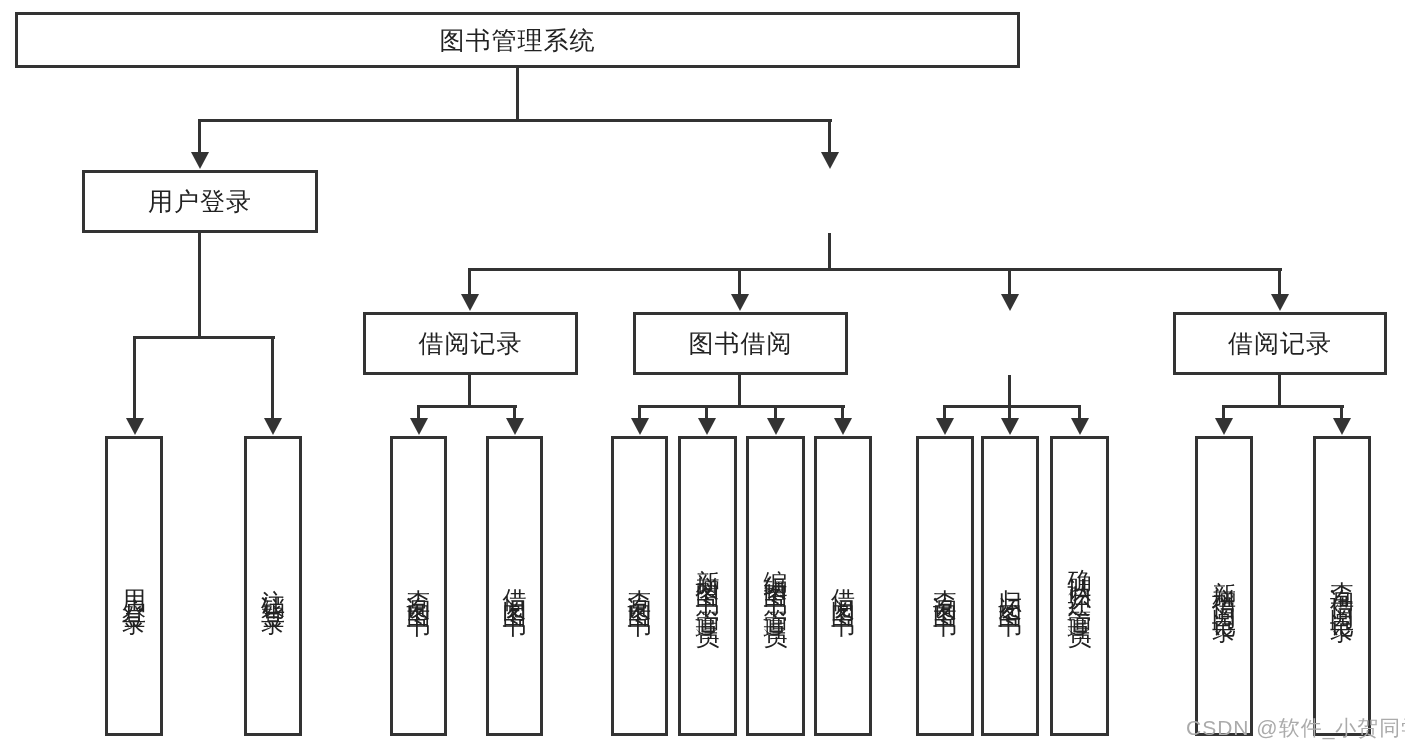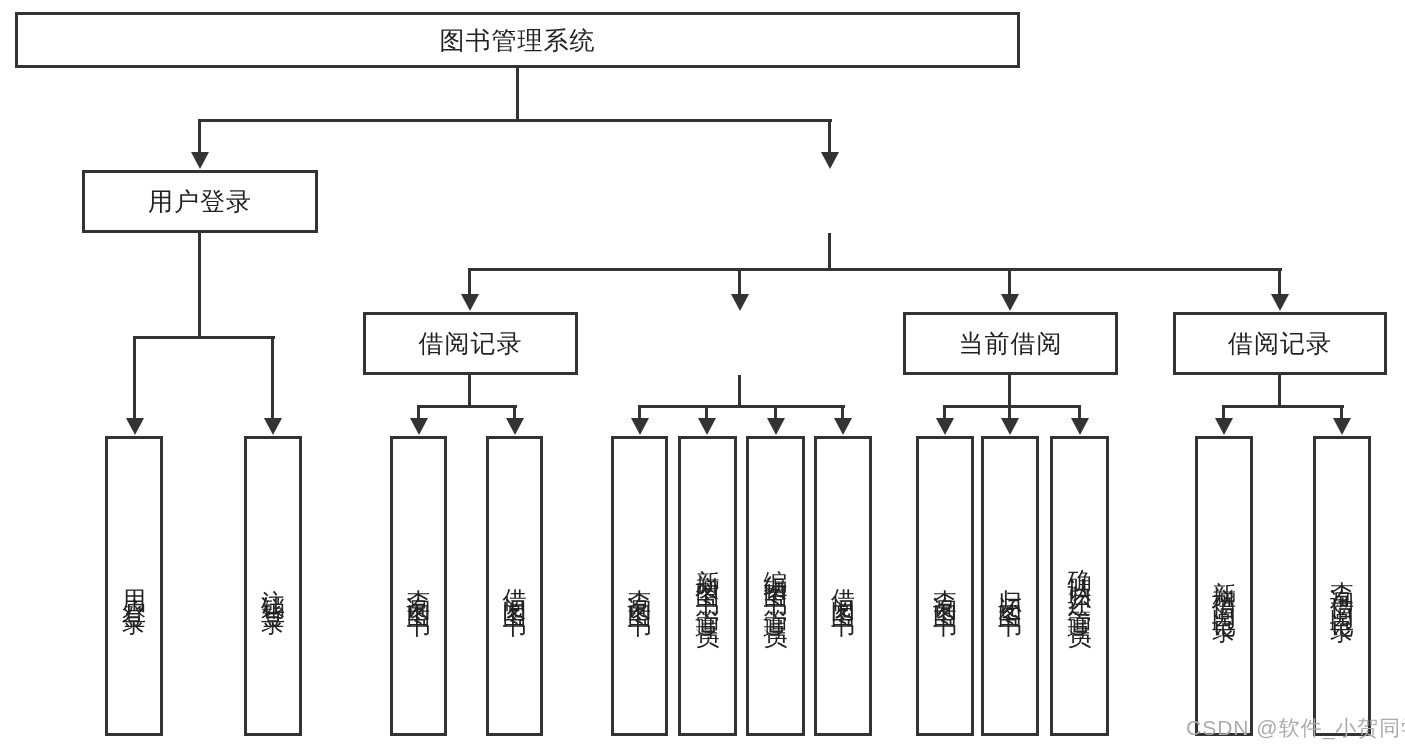--- a/index.html
+++ b/index.html
@@ -53,21 +53,21 @@
   <div class="arrow" style="left:271px;top:336px;height:82px"></div>
 
   <div class="vline" style="left:828px;top:233px;height:38px"></div>
   <div class="hline" style="left:470px;top:268px;width:812px"></div>
   <div class="arrow" style="left:468px;top:268px;height:26px"></div>
   <div class="arrow" style="left:738px;top:268px;height:26px"></div>
   <div class="arrow" style="left:1008px;top:268px;height:26px"></div>
   <div class="arrow" style="left:1278px;top:268px;height:26px"></div>
 
   <div class="node h" style="left:363px;top:312px;width:215px;height:63px">借阅记录</div>
-  <div class="node h" style="left:903px;top:312px;width:215px;height:63px">当前借阅</div>
+  <div class="node h" style="left:633px;top:312px;width:215px;height:63px">图书借阅</div>
   <div class="node h" style="left:1173px;top:312px;width:214px;height:63px">借阅记录</div>
 
   <div class="vline" style="left:468px;top:375px;height:33px"></div>
   <div class="hline" style="left:418px;top:405px;width:99px"></div>
   <div class="arrow" style="left:417px;top:405px;height:13px"></div>
   <div class="arrow" style="left:513px;top:405px;height:13px"></div>
 
   <div class="vline" style="left:738px;top:375px;height:33px"></div>
   <div class="hline" style="left:639px;top:405px;width:206px"></div>
   <div class="arrow" style="left:638px;top:405px;height:13px"></div>

